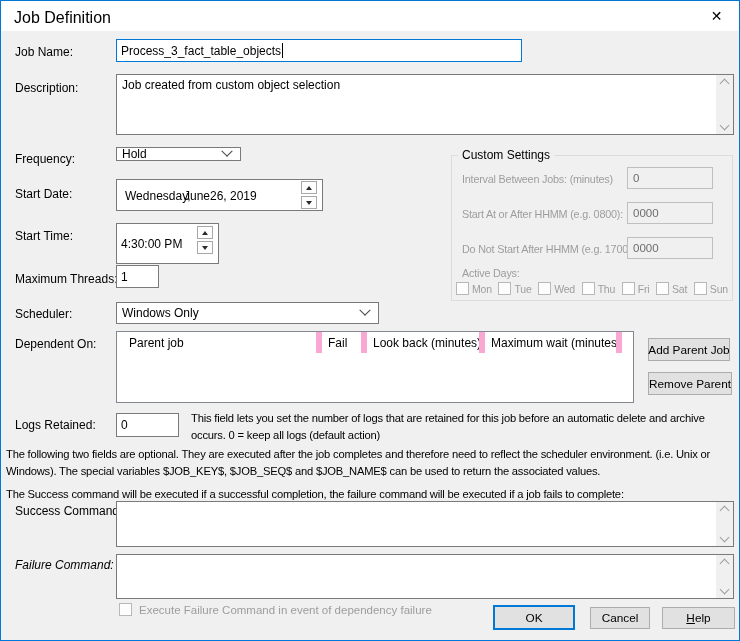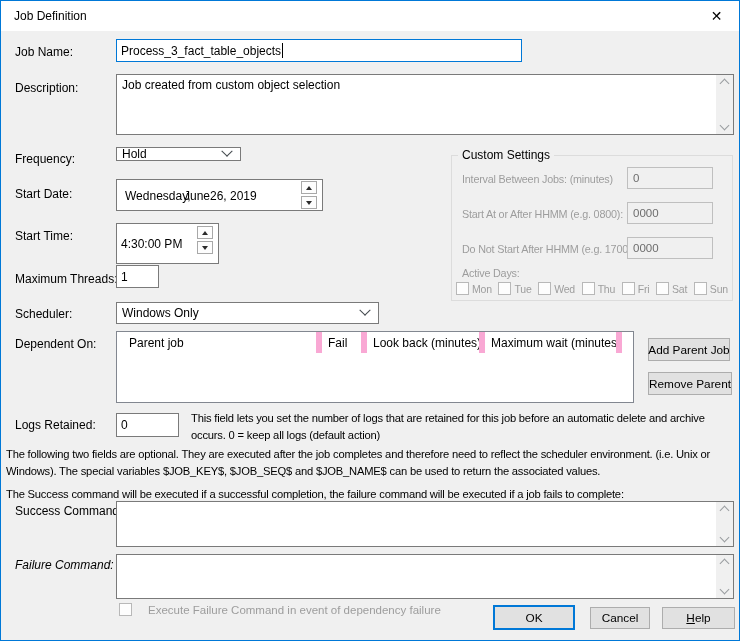--- a/index.html
+++ b/index.html
@@ -4,21 +4,21 @@
 <style>
   * { box-sizing: border-box; margin: 0; padding: 0; }
   html,body { background:#cfcfcf; }
   body { font-family: "Liberation Sans", sans-serif; }
   #dialog {
     position: relative; width: 740px; height: 641px;
     background: #f0f0f0; border: 1px solid #0078d7; overflow: hidden;
     font-size: 12px; color: #000;
   }
   .titlebar { position:absolute; left:0; top:0; width:738px; height:30px; background:#ffffff; }
-  .title { position:absolute; left:13px; top:8px; font-size:12px; color:#000; }
+  .title { position:absolute; left:13px; top:8px; font-size:16px; color:#000; }
   .closebtn { position:absolute; right:0; top:0; width:45px; height:30px; display:flex; align-items:center; justify-content:center; font-size:14px; color:#000; cursor:default; }
   .label { position:absolute; white-space:nowrap; font-size:12px; color:#000; }
   .dlabel { position:absolute; white-space:nowrap; font-size:10.8px; letter-spacing:-0.2px; color:#9d9d9d; }
   .para { position:absolute; font-size:11.2px; letter-spacing:-0.2px; line-height:1.48; color:#000; }
   .tbox { position:absolute; background:#fff; border:1px solid #7a7a7a; display:flex; align-items:center; padding-left:4px; white-space:nowrap; overflow:hidden; }
   .tbox.focus { border:1px solid #0078d7; }
   .dbox { position:absolute; background:#f0f0f0; border:1px solid #bfbfbf; color:#6d6d6d; display:flex; align-items:center; padding-left:5px; font-size:11.5px; }
   .caret { display:inline-block; width:1px; height:15px; background:#000; margin-left:1px; }
   .combo { position:absolute; background:#fff; border:1px solid #7a7a7a; display:flex; align-items:center; padding-left:5px; }
   .chev { width:8px; height:8px; border-right:1.4px solid #43494e; border-bottom:1.4px solid #43494e; transform:rotate(45deg) translate(-2px,-2px); margin-left:auto; margin-right:9px; }
@@ -35,21 +35,21 @@
   .grouptitle { position:absolute; background:#f0f0f0; padding:0 4px; font-size:12px; color:#000; }
   .cb { width:13px; height:13px; background:#fdfdfd; border:1px solid #b8b8b8; display:inline-block; flex:none; }
   .daysrow { position:absolute; display:flex; justify-content:space-between; align-items:center; }
   .day { display:flex; align-items:center; gap:3px; font-size:10.5px; letter-spacing:-0.2px; color:#9d9d9d; }
   .list { position:absolute; background:#fff; border:1px solid #828790; }
   .lheader { display:flex; height:21px; }
   .hcell { border-right:6px solid #f9a8d4; font-size:12px; color:#000; display:flex; align-items:center; white-space:nowrap; overflow:hidden; }
   .btn { position:absolute; background:#e1e1e1; border:1px solid #adadad; font-size:11.8px; color:#000; display:flex; align-items:center; justify-content:center; cursor:default; white-space:nowrap; }
   .btn.def { border:2px solid #0078d7; }
   .helptext { position:absolute; font-size:11.2px; letter-spacing:-0.2px; line-height:1.5; color:#000; }
-  .ckrow { position:absolute; display:flex; align-items:center; gap:16px; color:#9d9d9d; font-size:11.5px; }
+  .ckrow { position:absolute; display:flex; align-items:center; gap:7px; color:#9d9d9d; font-size:11.5px; }
   .u { text-decoration:underline; }
 </style>
 </head>
 <body>
 
 <div id="dialog">
 
   <div class="titlebar">
     <span class="title">Job Definition</span>
     <div class="closebtn">

